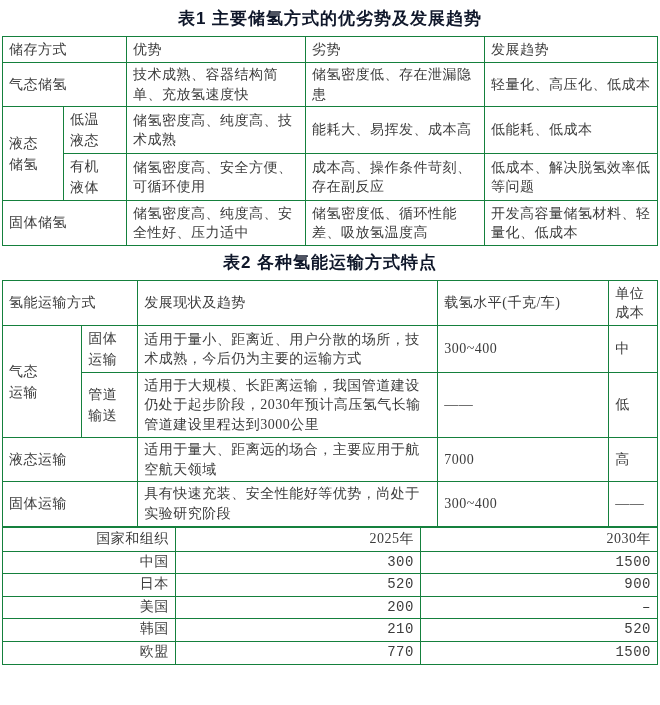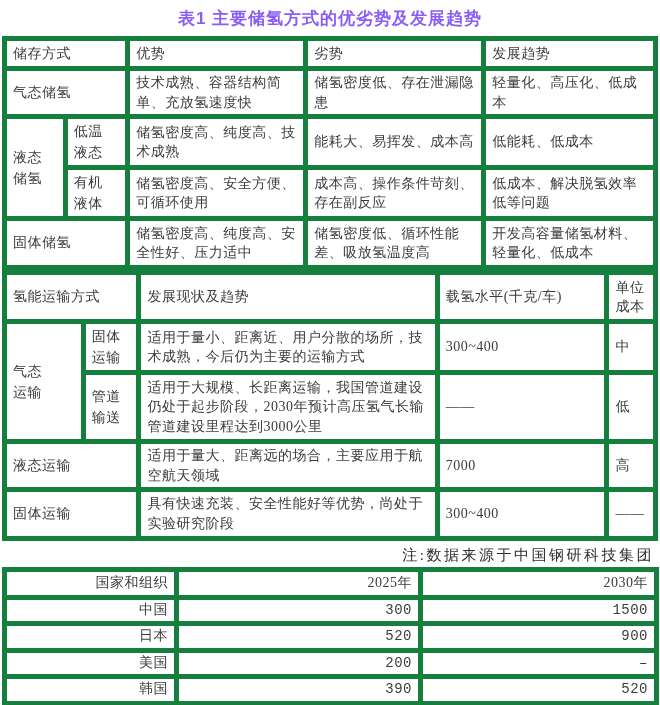--- a/index.html
+++ b/index.html
@@ -10,34 +10,34 @@
     font-family:"Liberation Serif","DejaVu Serif",serif;
     overflow:hidden;
   }
   .doc{padding:2px 2px 0 2px;}
 
   .tbl-title{
     text-align:center;
     font-family:"Liberation Sans","DejaVu Sans",sans-serif;
     font-weight:bold;
     font-size:17px;
-    color:#8b5cf6;
+    color:#0f172a;
     letter-spacing:1px;
     margin:5px 0 6px 0;
   }
   .tbl-title .unit-gap{display:inline-block;width:18px;}
 
   table{
     border-collapse:collapse;
     table-layout:fixed;
     width:656px;
     margin:0 auto;
   }
   td,th{
-    border:5px solid #15803d;
+    border:1px solid #15803d;
     font-size:14px;
     font-weight:normal;
     color:#3c3c3c;
     letter-spacing:0.5px;
     padding:2px 6px;
     vertical-align:middle;
     text-align:left;
     line-height:1.4;
     overflow:hidden;
   }
@@ -127,20 +127,21 @@
     </tr>
     <tr class="r4">
       <td colspan="2">固体储氢</td>
       <td>储氢密度高、纯度高、安全性好、压力适中</td>
       <td>储氢密度低、循环性能差、吸放氢温度高</td>
       <td>开发高容量储氢材料、轻量化、低成本</td>
     </tr>
   </tbody>
     </table>
 
+  <div class="tbl-title">表2 各种氢能运输方式特点</div>
 
   <table class="t2">
     <colgroup>
       <col class="c-sub1">
         <col class="c-sub2">
         <col class="c-sts">
         <col class="c-cap">
         <col class="c-cst">
     </colgroup>
     <tbody>
@@ -171,21 +172,20 @@
     </tr>
     <tr class="r4">
       <td colspan="2">固体运输</td>
       <td>具有快速充装、安全性能好等优势，尚处于实验研究阶段</td>
       <td>300~400</td>
       <td>——</td>
     </tr>
   </tbody>
     </table>
 
-  <div class="note-right">注:数据来源于中国钢研科技集团</div>
 
 
   <table class="t3">
     <colgroup>
       <col class="c-org">
         <col class="c-y25">
         <col class="c-y30">
     </colgroup>
     <tbody>
         <tr class="r-head">
@@ -203,21 +203,21 @@
       <td>520</td>
       <td>900</td>
     </tr>
     <tr class="r-data">
       <td>美国</td>
       <td>200</td>
       <td>–</td>
     </tr>
     <tr class="r-data">
       <td>韩国</td>
-      <td>390</td>
+      <td>210</td>
       <td>520</td>
     </tr>
     <tr class="r-data">
       <td>欧盟</td>
       <td>770</td>
       <td>1500</td>
     </tr>
   </tbody>
     </table>
 

